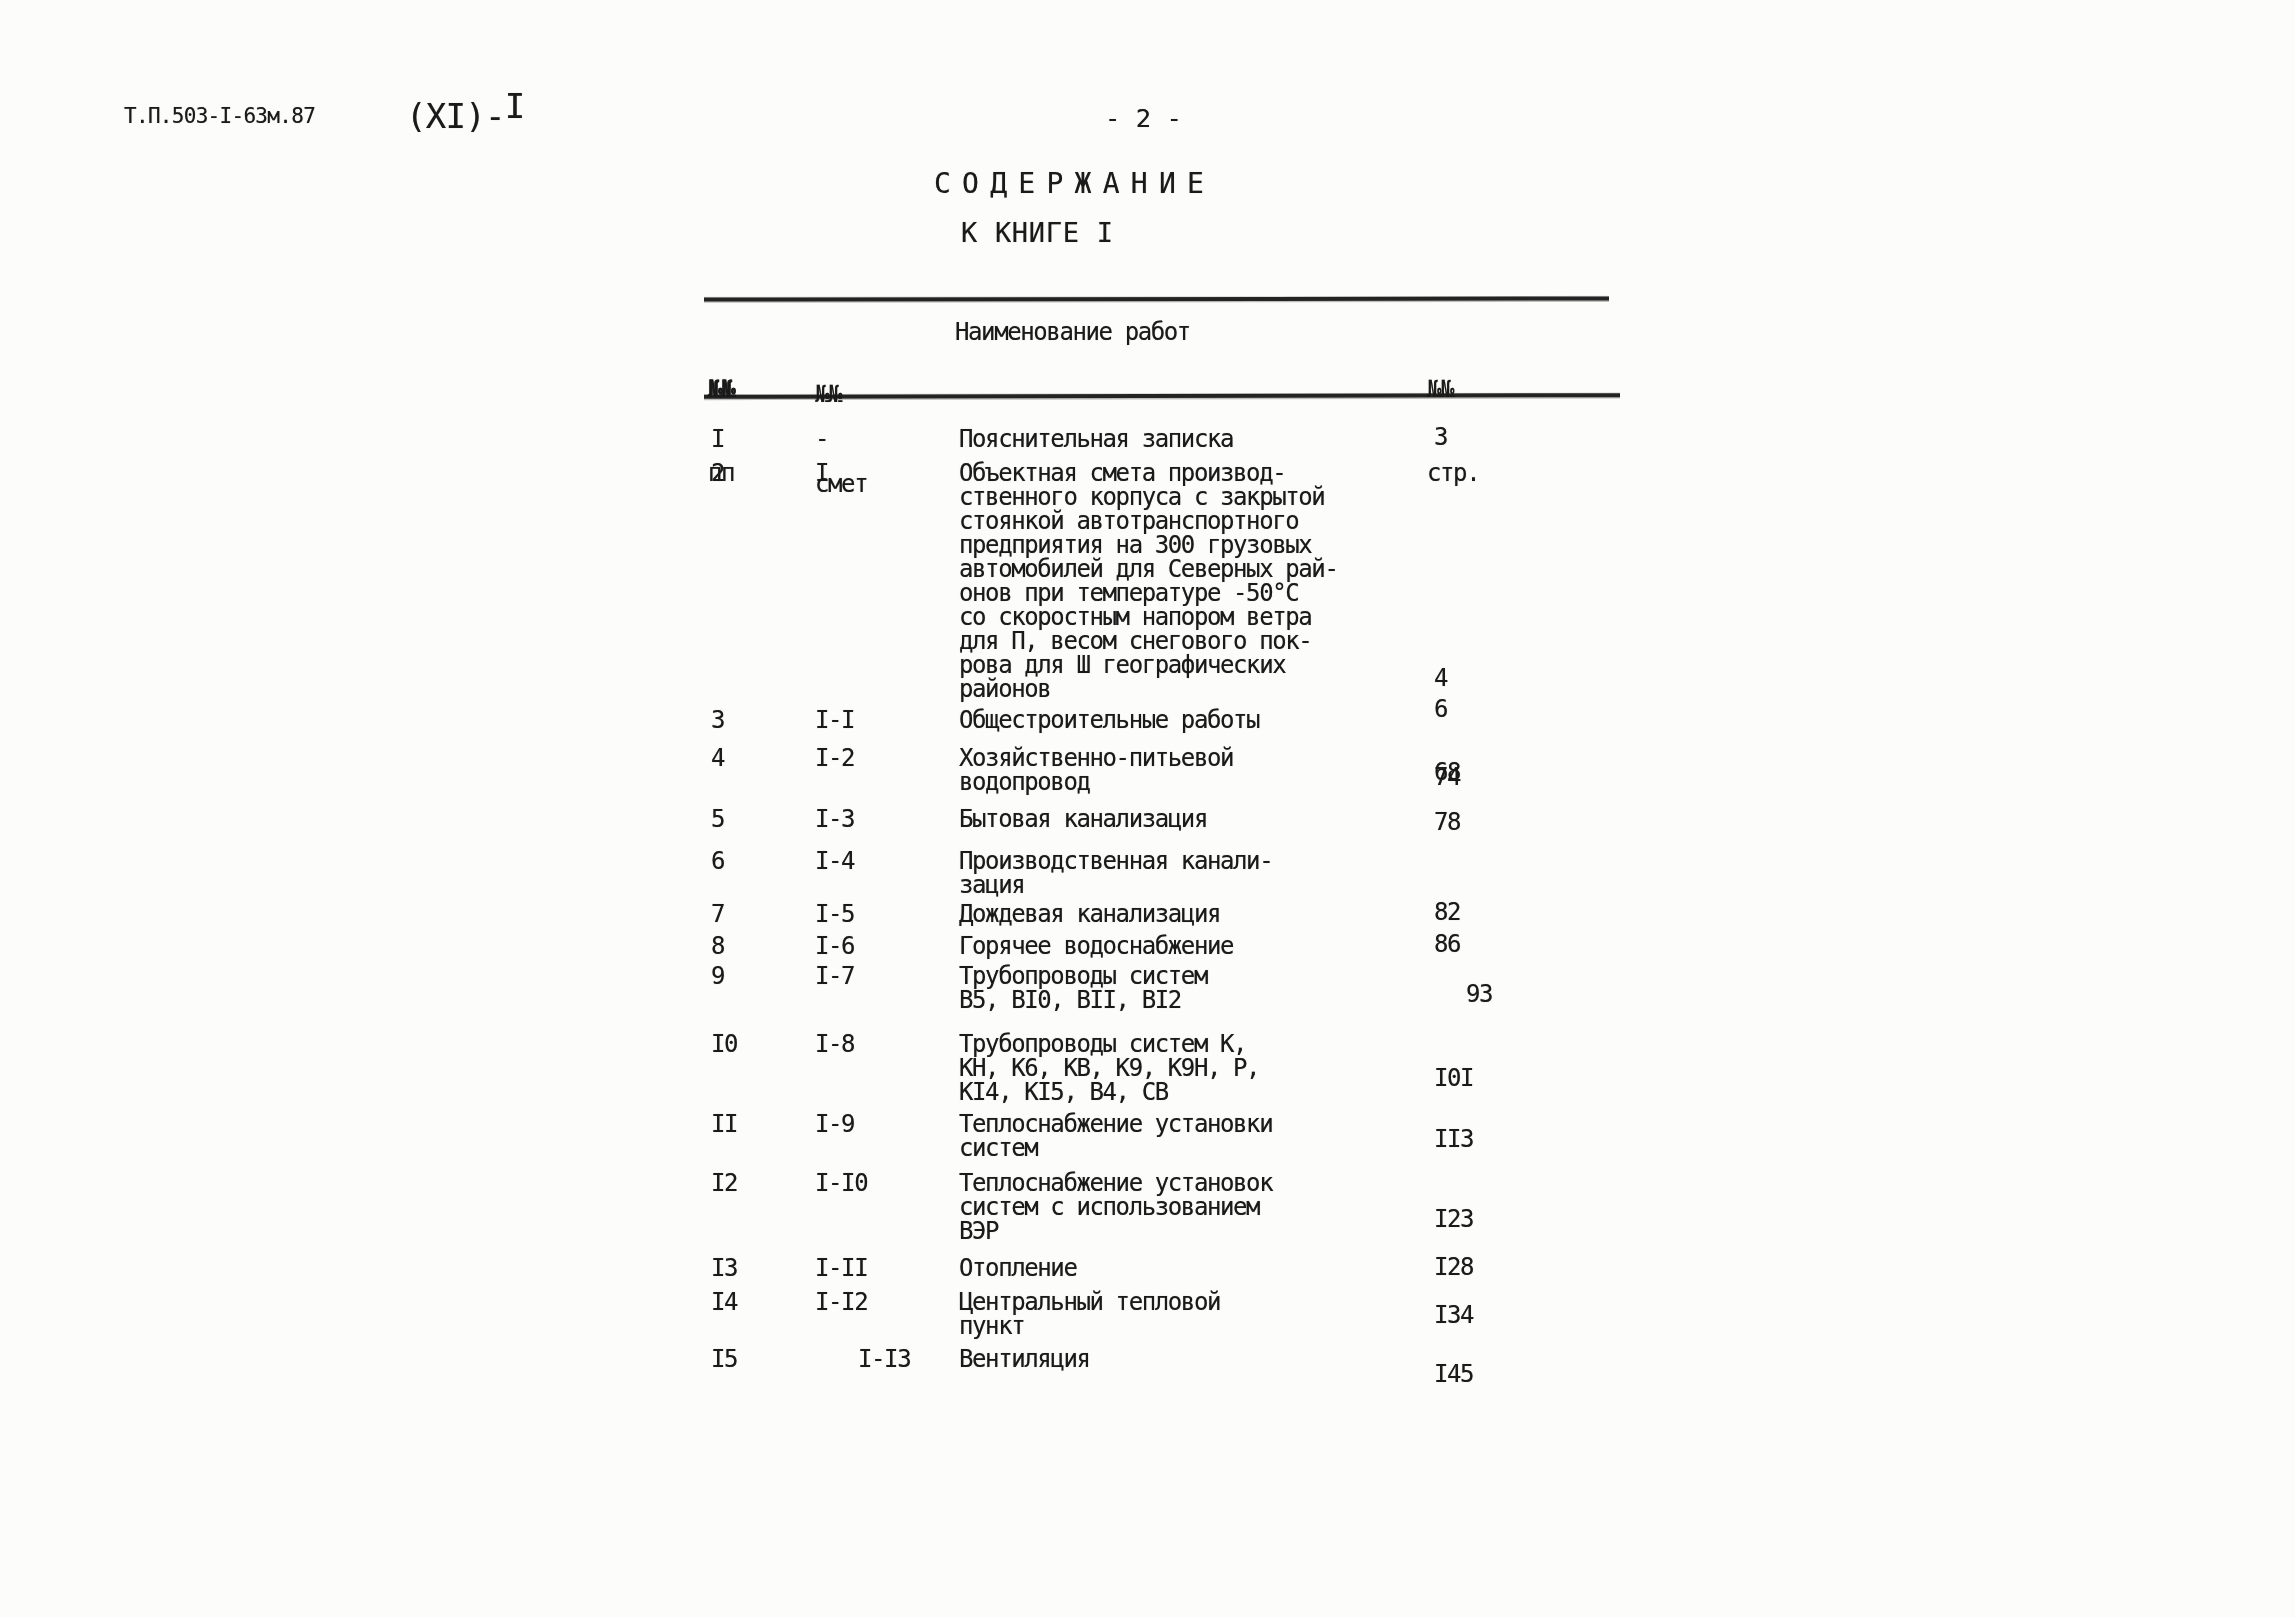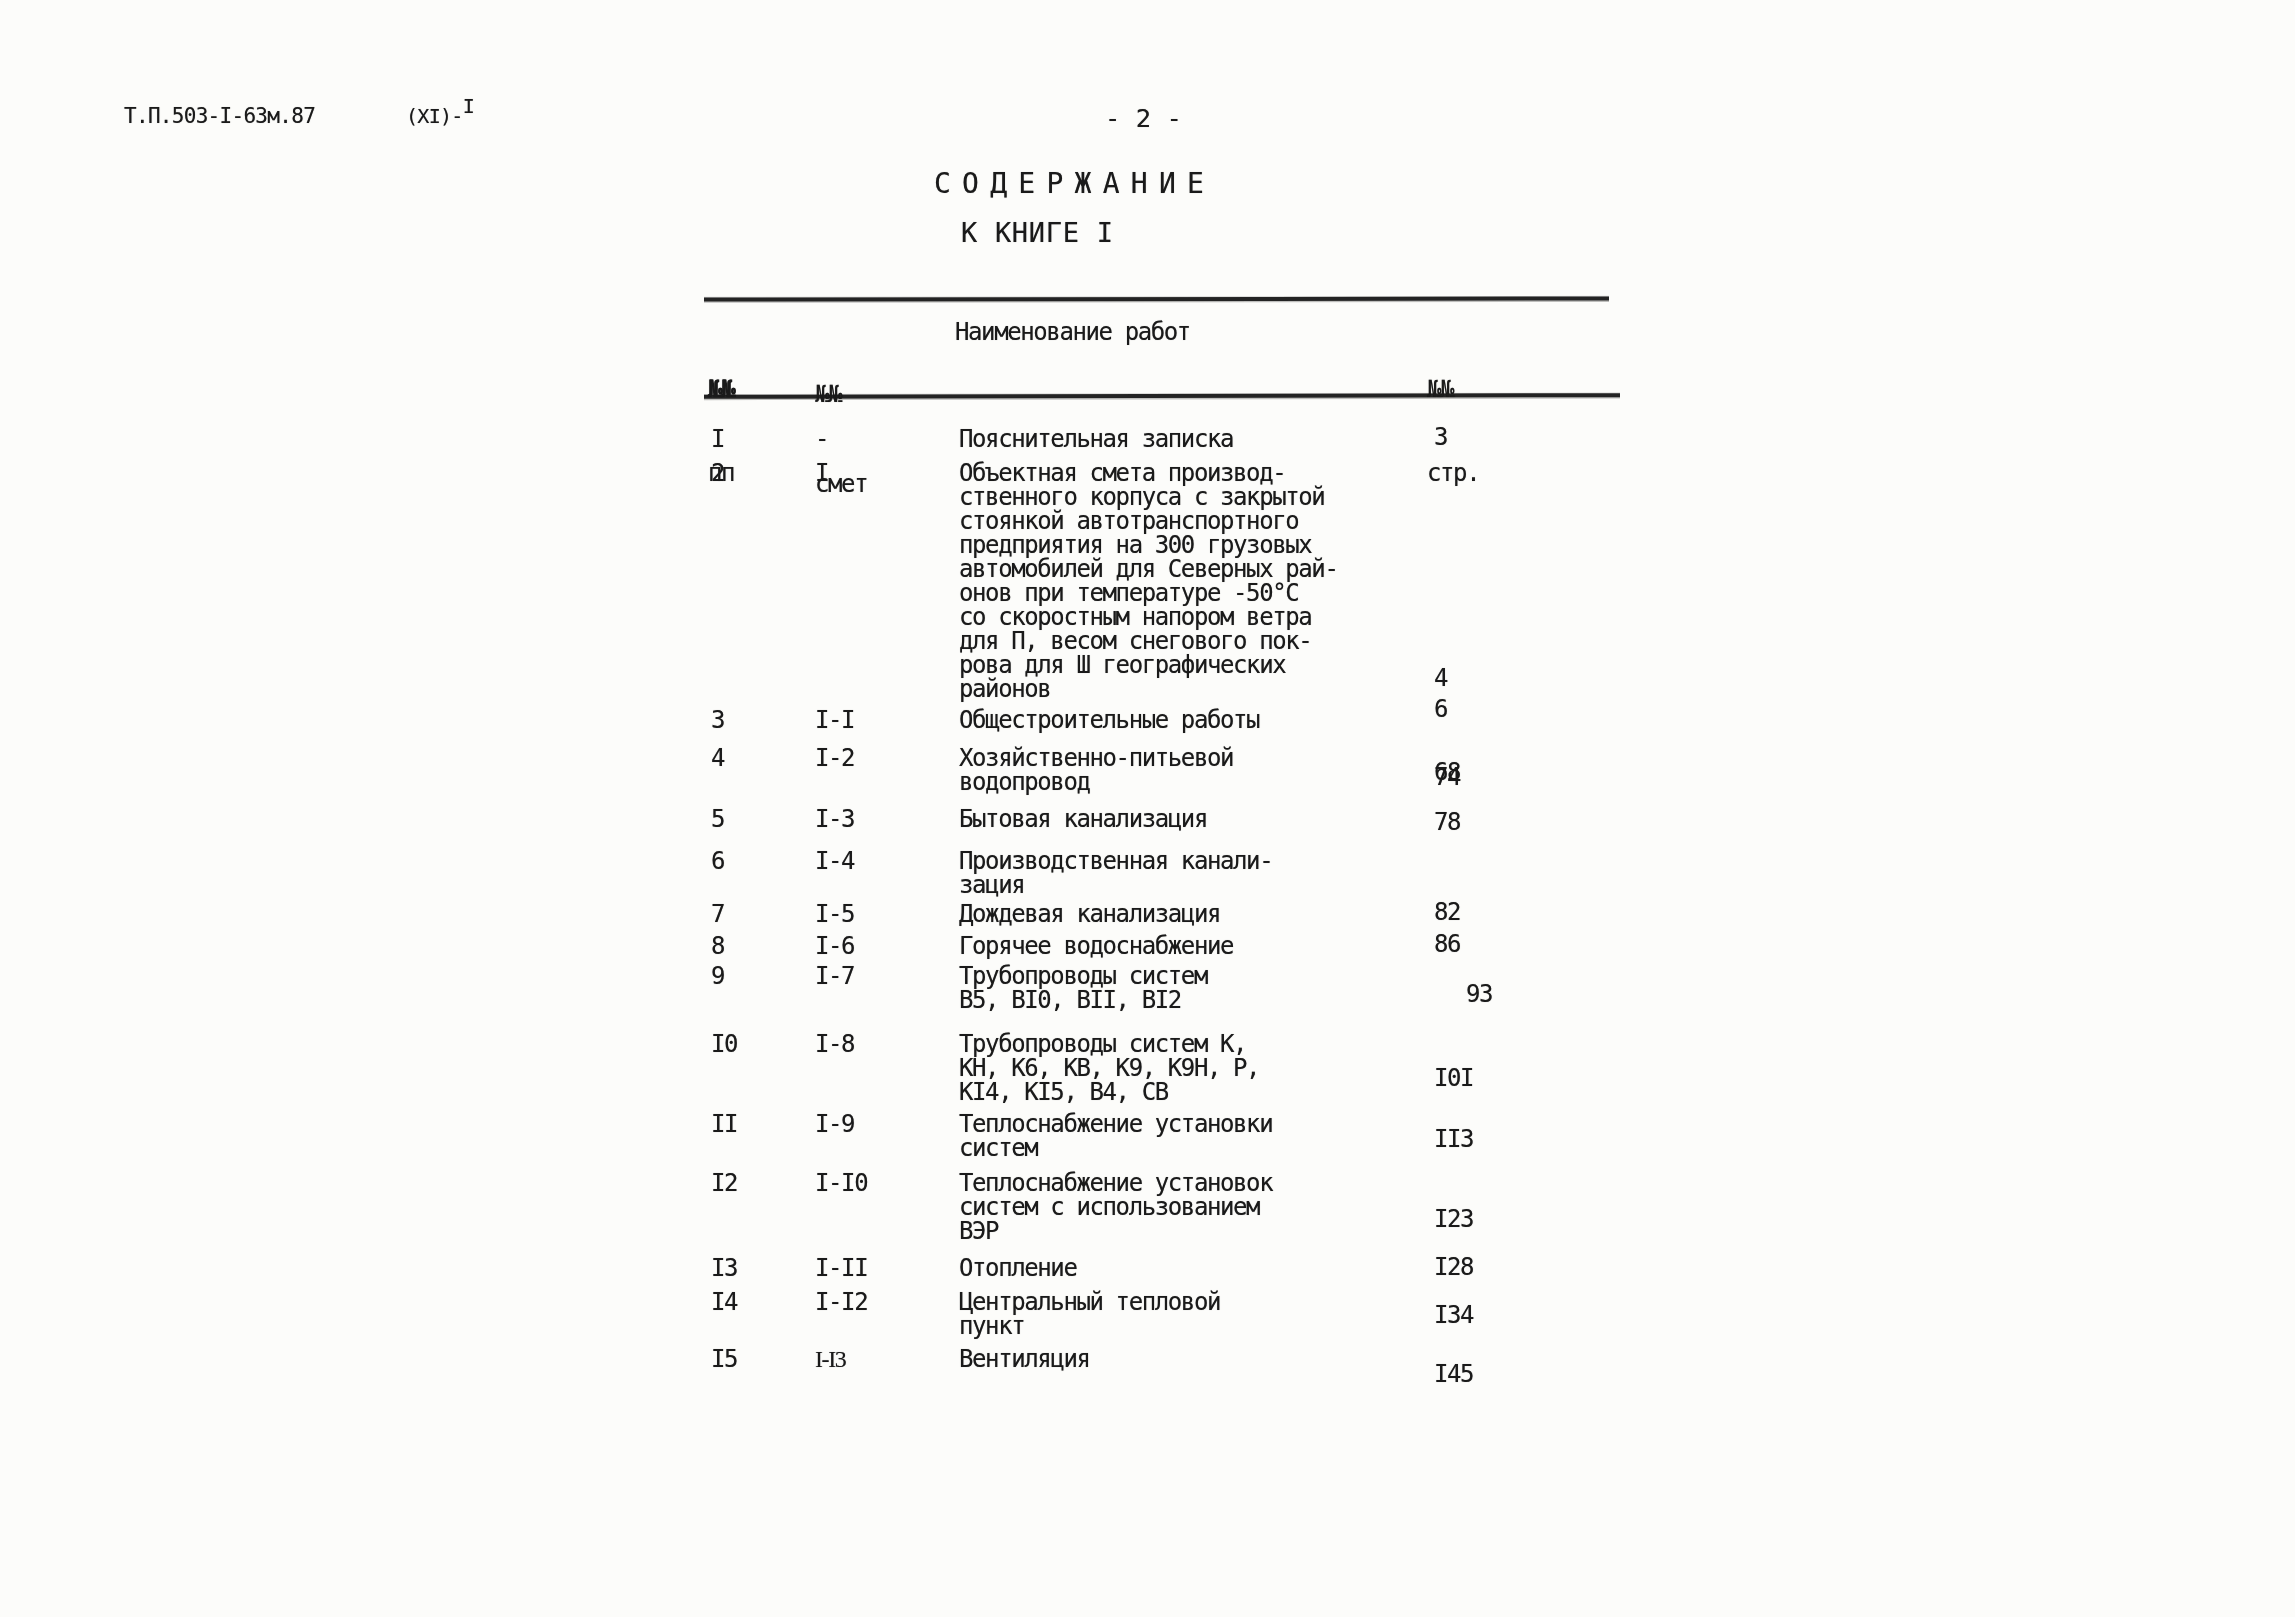--- a/index.html
+++ b/index.html
@@ -19,21 +19,21 @@
   }
   .txt {
     position: absolute;
     white-space: pre;
     font-size: 24px;
     line-height: 24px;
     letter-spacing: -1.4px;
     text-shadow: 0 0 0.7px rgba(10,10,10,0.5);
   }
   .doc-code   { left: 124px;  top: 104px; font-size: 21px; letter-spacing: -0.7px; }
-  .series-code{ left: 406px;  top: 104px; font-size: 20px; letter-spacing: -0.7px; }
+  .series-code{ left: 406px;  top: 104px; font-size: 34px; letter-spacing: -0.7px; }
   .series-sup { position: relative; top: -10px; }
   .page-num   { left: 1105px; top: 106px; font-size: 25.5px; letter-spacing: 0px; }
   .title      { left: 934px; top: 172px; font-size: 28px; letter-spacing: -2.8px; }
   .subtitle   { left: 961px; top: 221px; font-size: 27px; letter-spacing: 0.7px; }
 
   .rule {
     position: absolute;
     background: #232323;
     box-shadow: 0 1.4px 0 rgba(30,30,30,0.28), 0 -0.7px 0 rgba(30,30,30,0.18);
   }
@@ -156,19 +156,19 @@
       <div class="txt cell-num" style="left: 711px; top: 1256px;">I3</div>
       <div class="txt cell-smeta" style="left: 815px; top: 1256px;">I-II</div>
       <div class="txt cell-name" style="left: 959px; top: 1256px;">Отопление</div>
       <div class="txt cell-page" style="left: 1434px; top: 1255px;">I28</div>
       <div class="txt cell-num" style="left: 711px; top: 1290px;">I4</div>
       <div class="txt cell-smeta" style="left: 815px; top: 1290px;">I-I2</div>
       <div class="txt cell-name" style="left: 959px; top: 1290px;">Центральный тепловой
 пункт</div>
       <div class="txt cell-page" style="left: 1434px; top: 1303px;">I34</div>
       <div class="txt cell-num" style="left: 711px; top: 1347px;">I5</div>
-      <div class="txt cell-smeta" style="left: 815px; top: 1347px; font-family: Liberation Serif, serif;">I-I3</div>
+      <div class="txt cell-smeta" style="left: 858px; top: 1347px;">I-I3</div>
       <div class="txt cell-name" style="left: 959px; top: 1347px;">Вентиляция</div>
       <div class="txt cell-page" style="left: 1434px; top: 1338px; margin-top: 24px;">I45</div>
     </div>
 
 </div>
 
 
 </body></html>

